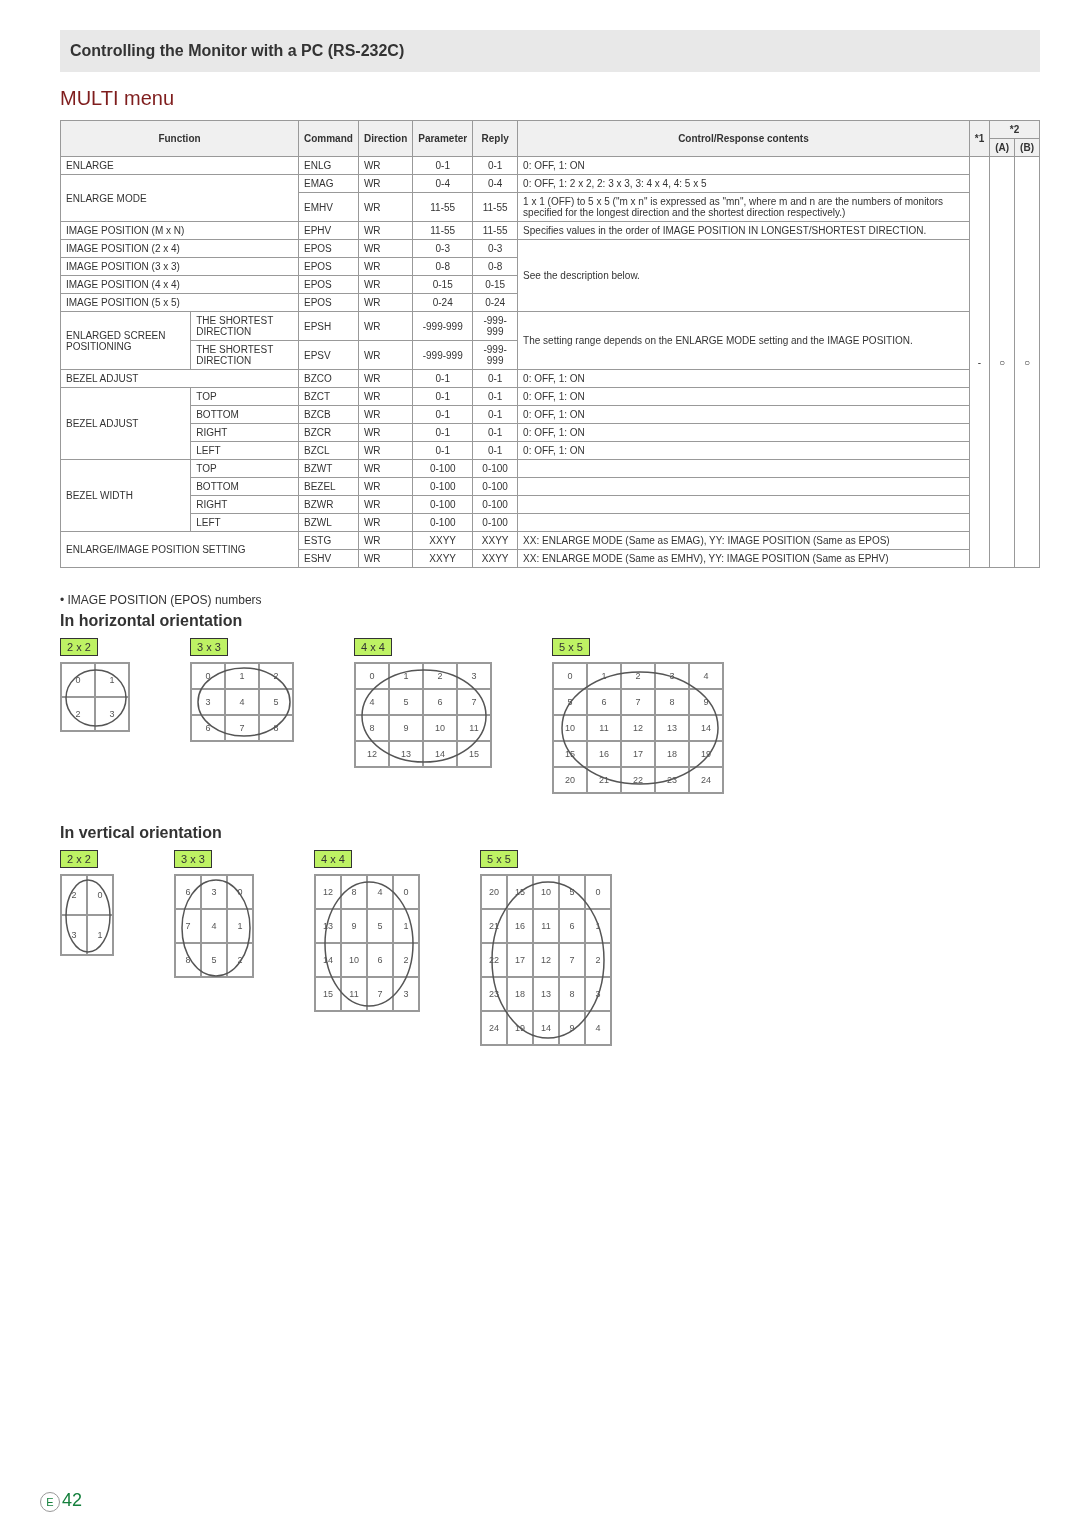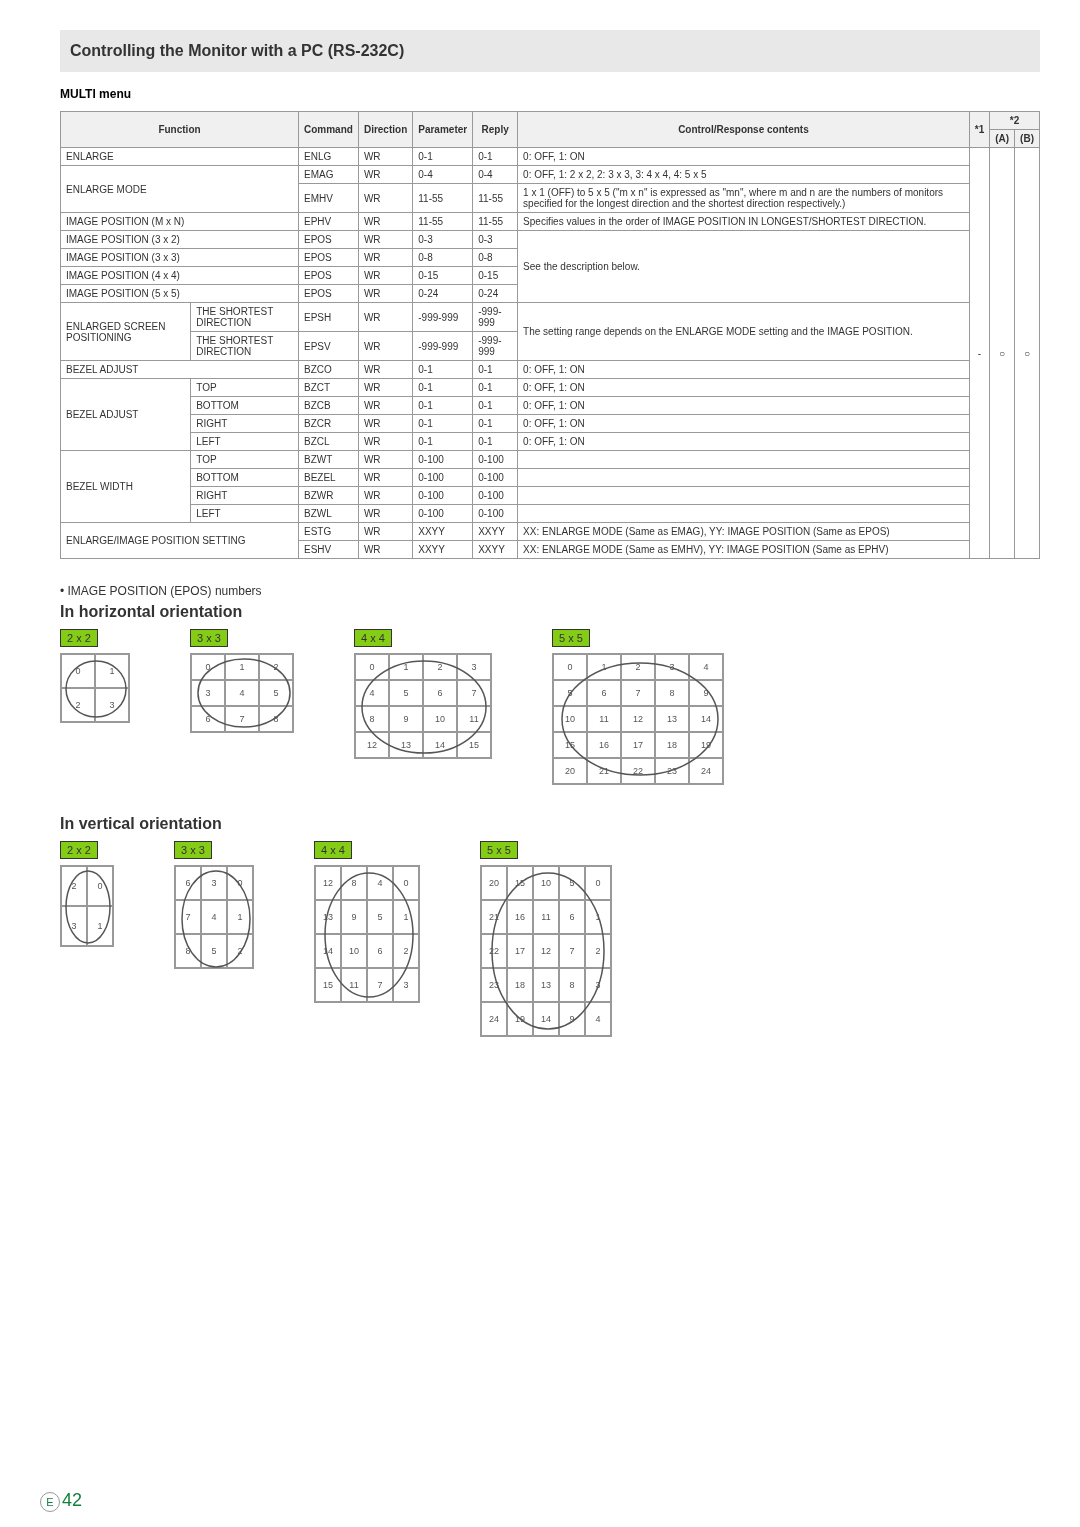--- a/index.html
+++ b/index.html
@@ -1,30 +1,30 @@
 <!DOCTYPE html>
 <html><head>
 <meta charset="utf-8">
 <style>
   body { font-family: Arial, sans-serif; font-size: 11px; margin: 0; padding: 0; background: #fff; color: #333; }
   .page { width: 1080px; min-height: 1527px; padding: 30px 40px 28px 60px; box-sizing: border-box; position: relative; }
   .header-bar { background: #e8e8e8; padding: 12px 10px; margin-bottom: 10px; }
   .header-bar h2 { margin: 0; font-size: 16px; font-weight: bold; color: #333; }
-  .submenu-title { font-size: 12px; font-weight: bold; margin: 15px 0 10px 0; color: #000000; }
+  .submenu-title { font-size: 20px; font-weight: normal; margin: 15px 0 10px 0; color: #7f1d1d; }
   table.main { border-collapse: collapse; width: 100%; font-size: 10px; }
   table.main th, table.main td { border: 1px solid #999; padding: 3px 5px; vertical-align: middle; }
   table.main th { background: #f0f0f0; text-align: center; font-weight: bold; }
   table.main td { text-align: left; }
   table.main td.c { text-align: center; }
-  table.main td.r { text-align: left; }
+  table.main td.r { text-align: center; }
   .epos-note { margin: 25px 0 5px 0; font-size: 12px; }
   .orientation-title { font-weight: bold; font-size: 16px; margin: 5px 0 8px 0; }
   .diagrams-row { display: flex; gap: 60px; margin-bottom: 30px; align-items: flex-start; }
   .diagram { }
-  .diag-label { border: 1px solid #333; padding: 2px 6px; display: inline-block; font-size: 11px; margin-bottom: 6px; background:#84cc16; position:relative; z-index:5;text-align:center;}
+  .diag-label { border: 1px solid #333; padding: 2px 6px; display: inline-block; font-size: 11px; margin-bottom: 6px; background:#bef264; position:relative; z-index:5;text-align:center;}
   .grid { display: grid; border: 1px solid #999; }
   .grid .cell { border: 1px solid #999; display: flex; align-items: center; justify-content: center; font-size: 9px; color:#555; background:#fff;}
   .grid-2 { grid-template-columns: repeat(2, 34px); grid-template-rows: repeat(2, 34px); }
   .grid-3h { grid-template-columns: repeat(3, 34px); grid-template-rows: repeat(3, 26px); }
   .grid-3v { grid-template-columns: repeat(3, 26px); grid-template-rows: repeat(3, 34px); }
   .grid-4h { grid-template-columns: repeat(4, 34px); grid-template-rows: repeat(4, 26px); }
   .grid-4v { grid-template-columns: repeat(4, 26px); grid-template-rows: repeat(4, 34px); }
   .grid-5h { grid-template-columns: repeat(5, 34px); grid-template-rows: repeat(5, 26px); }
   .grid-5v { grid-template-columns: repeat(5, 26px); grid-template-rows: repeat(5, 34px); }
   .pagenum { position: absolute; bottom: 15px; left: 40px; font-size: 18px; color:#15803d; }
@@ -94,21 +94,21 @@
       <tr>
         <td colspan="2">IMAGE POSITION (M x N)</td>
         <td>EPHV</td>
         <td>WR</td>
         <td class="r">11-55</td>
         <td class="r">11-55</td>
         <td>Specifies values in the order of IMAGE POSITION IN LONGEST/SHORTEST DIRECTION.</td>
       </tr>
 
       <tr>
-        <td colspan="2">IMAGE POSITION (3 x 2)</td>
+        <td colspan="2">IMAGE POSITION (2 x 4)</td>
         <td>EPOS</td>
         <td>WR</td>
         <td class="r">0-3</td>
         <td class="r">0-3</td>
         <td rowspan="4">See the description below.</td>
       </tr>
       <tr>
         <td colspan="2">IMAGE POSITION (3 x 3)</td>
         <td>EPOS</td>
         <td>WR</td>

